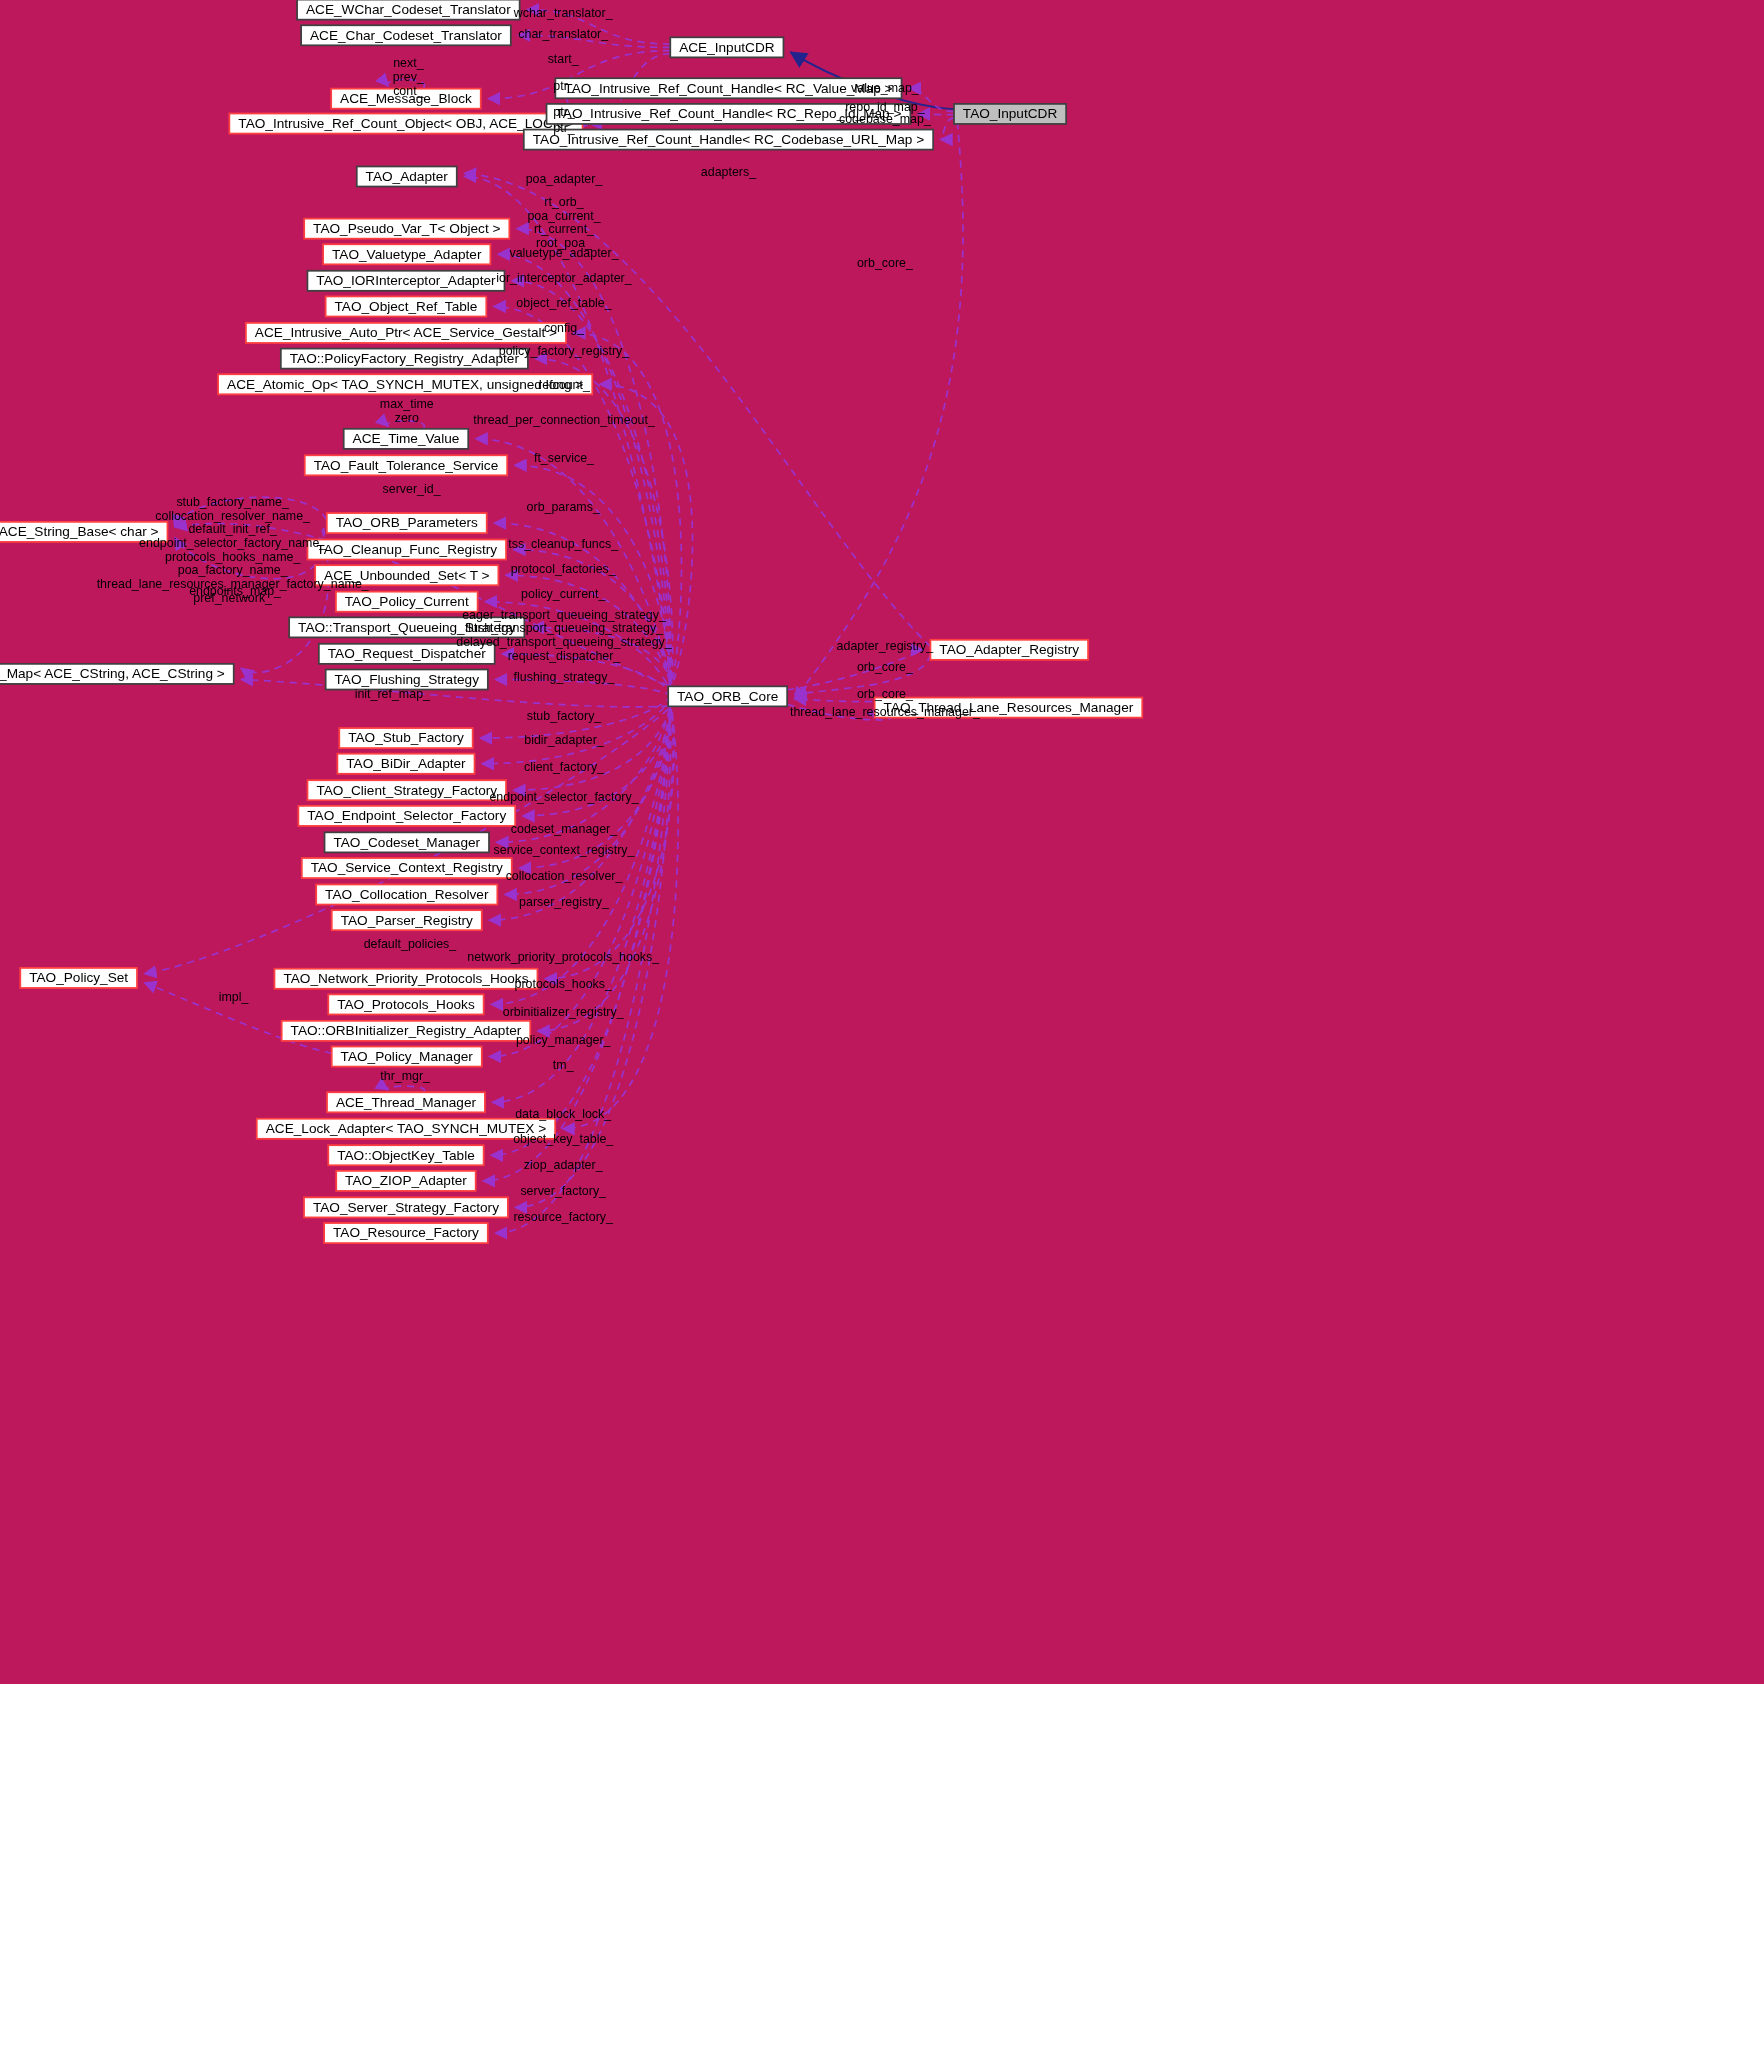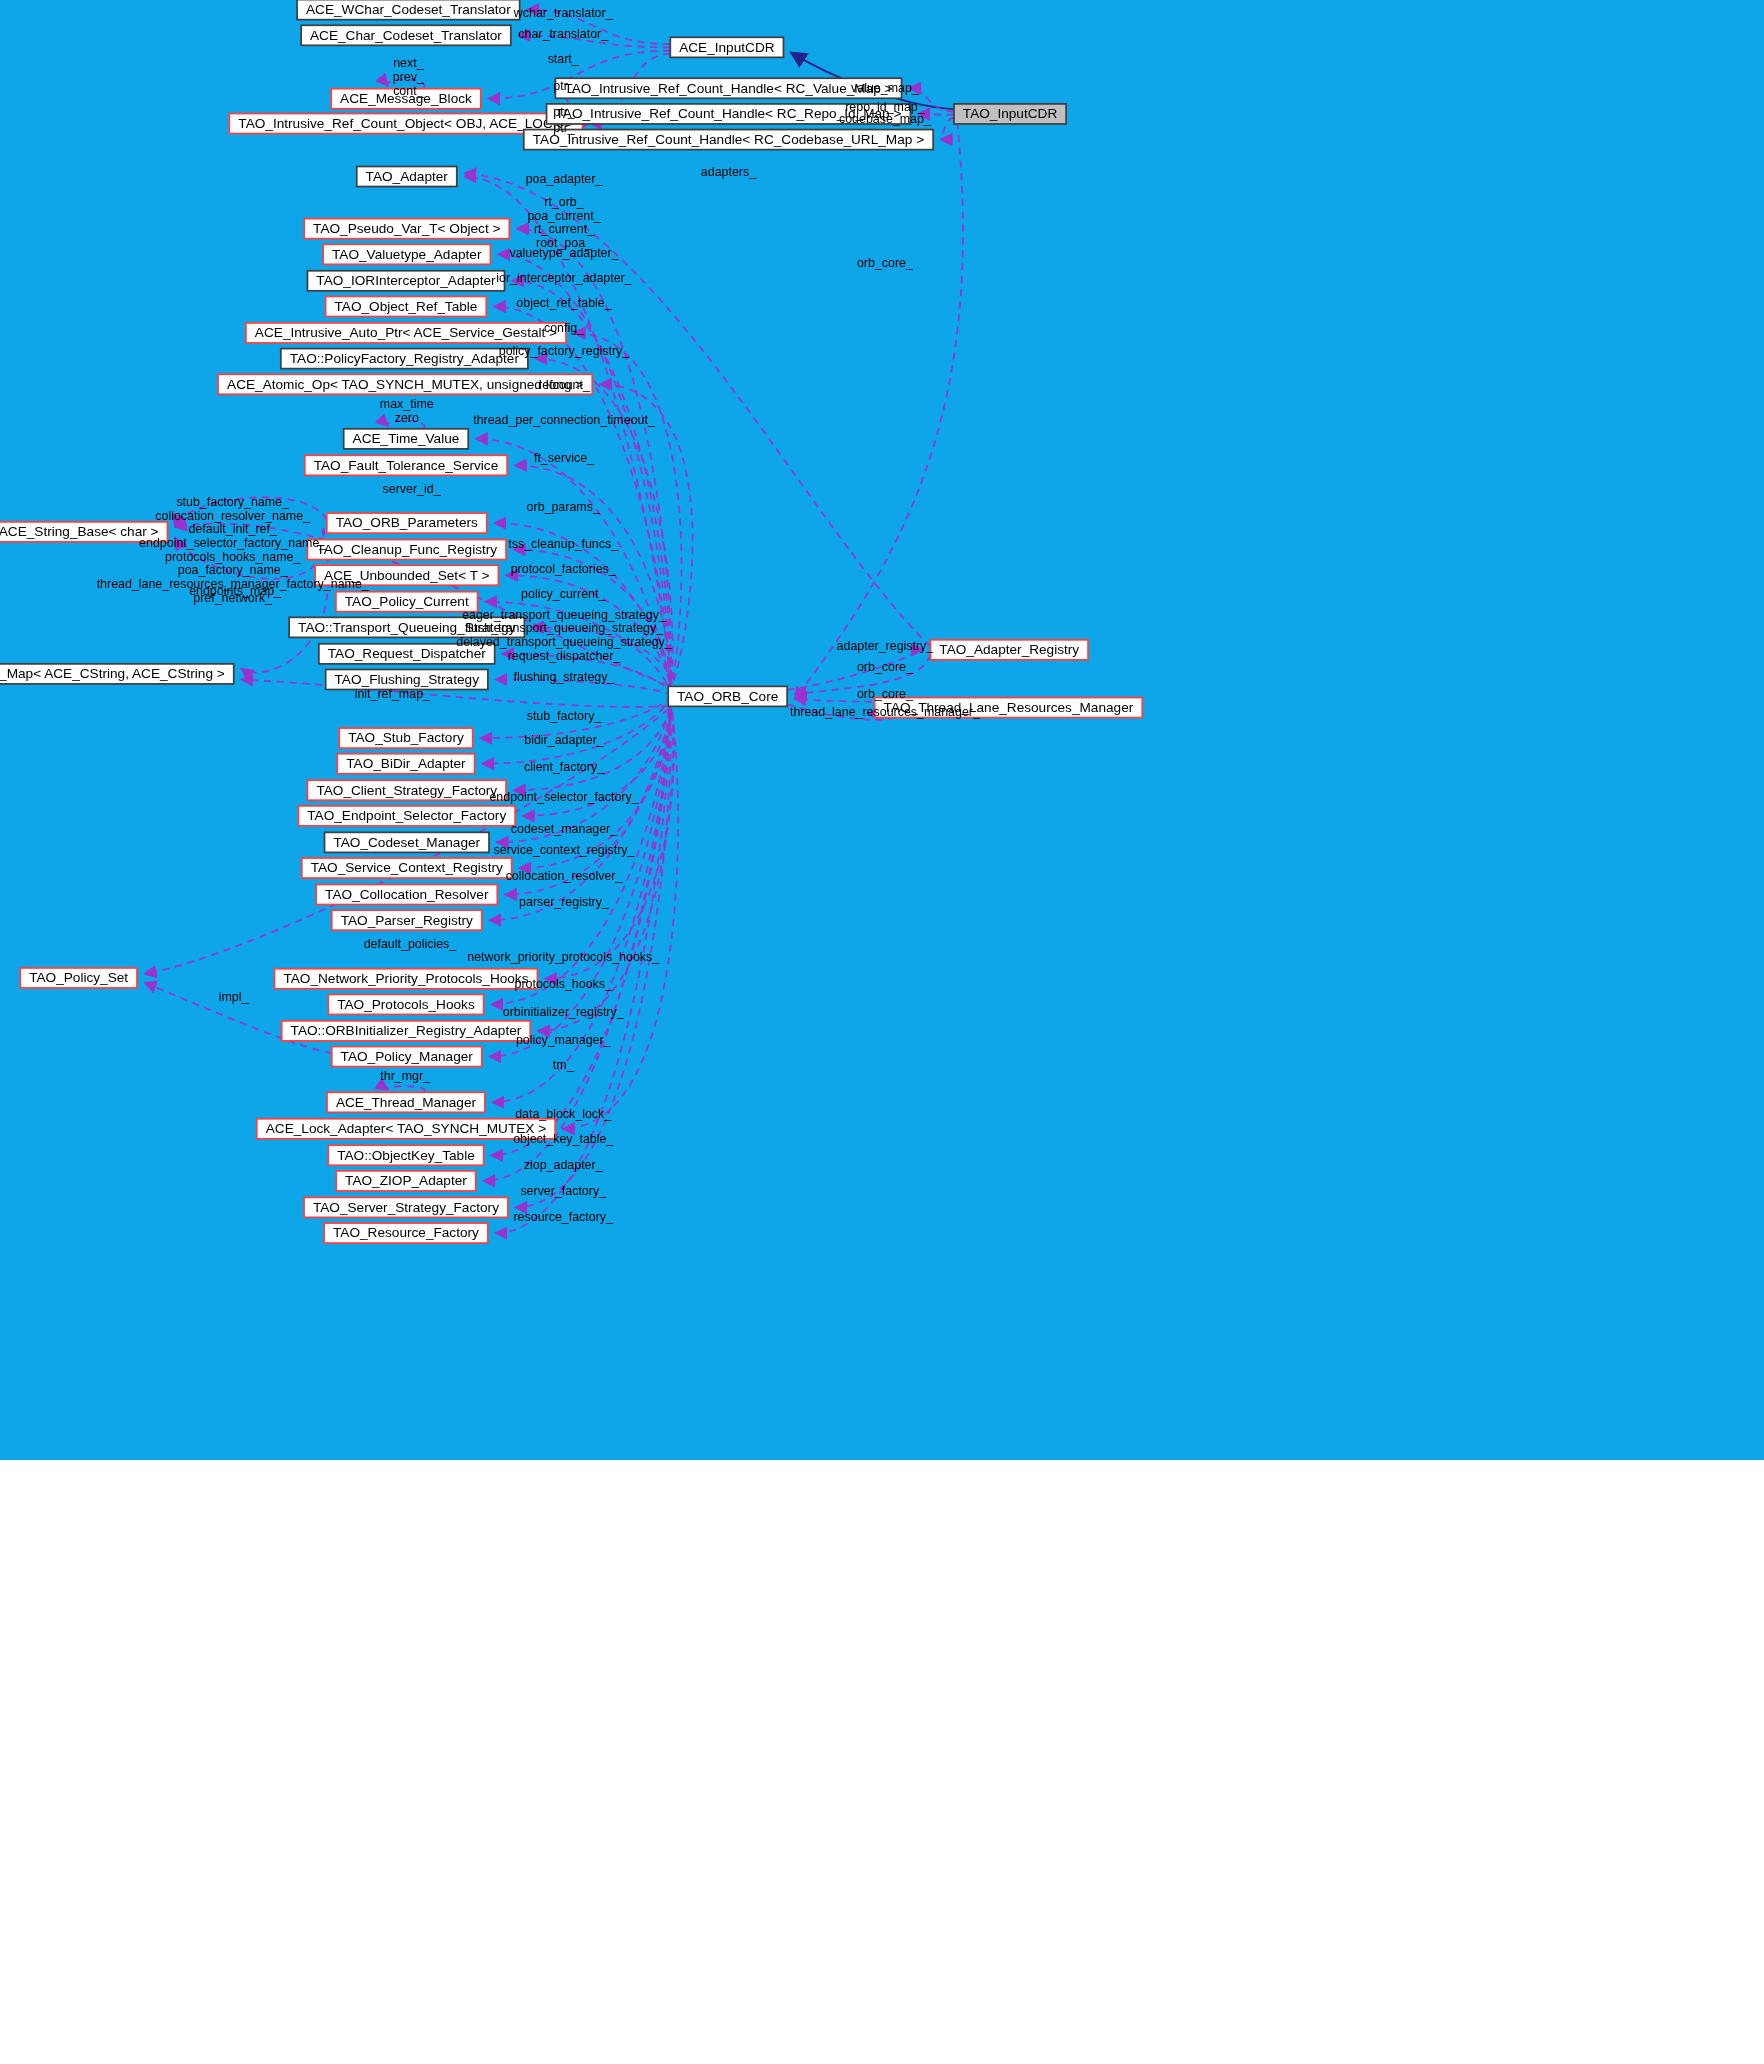--- a/index.html
+++ b/index.html
@@ -7,22 +7,22 @@
     margin: 0;
     padding: 0;
     background: #ffffff;
   }
   body {
     font-family: "Liberation Sans", sans-serif;
   }
   #diagram-root {
     position: relative;
     width: 1765px;
-    height: 1460px;
-    background: #0ea5e9;
+    height: 1684px;
+    background: #be185d;
     overflow: hidden;
   }
   svg.graph {
     position: absolute;
     top: 0;
     left: 0;
     width: 1765px;
     height: 2065px;
     display: block;
   }

